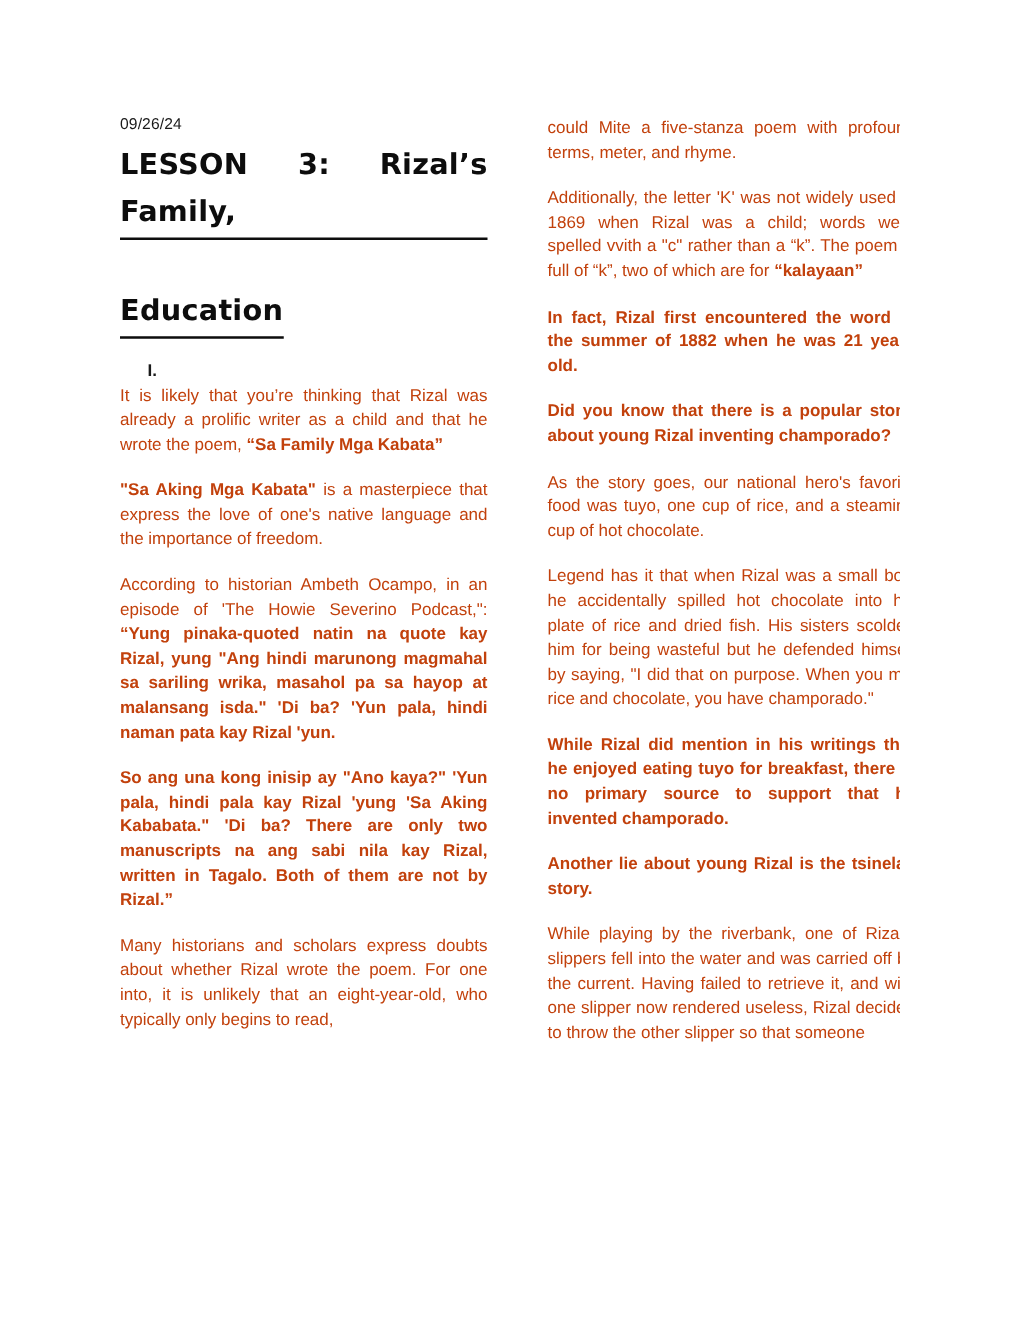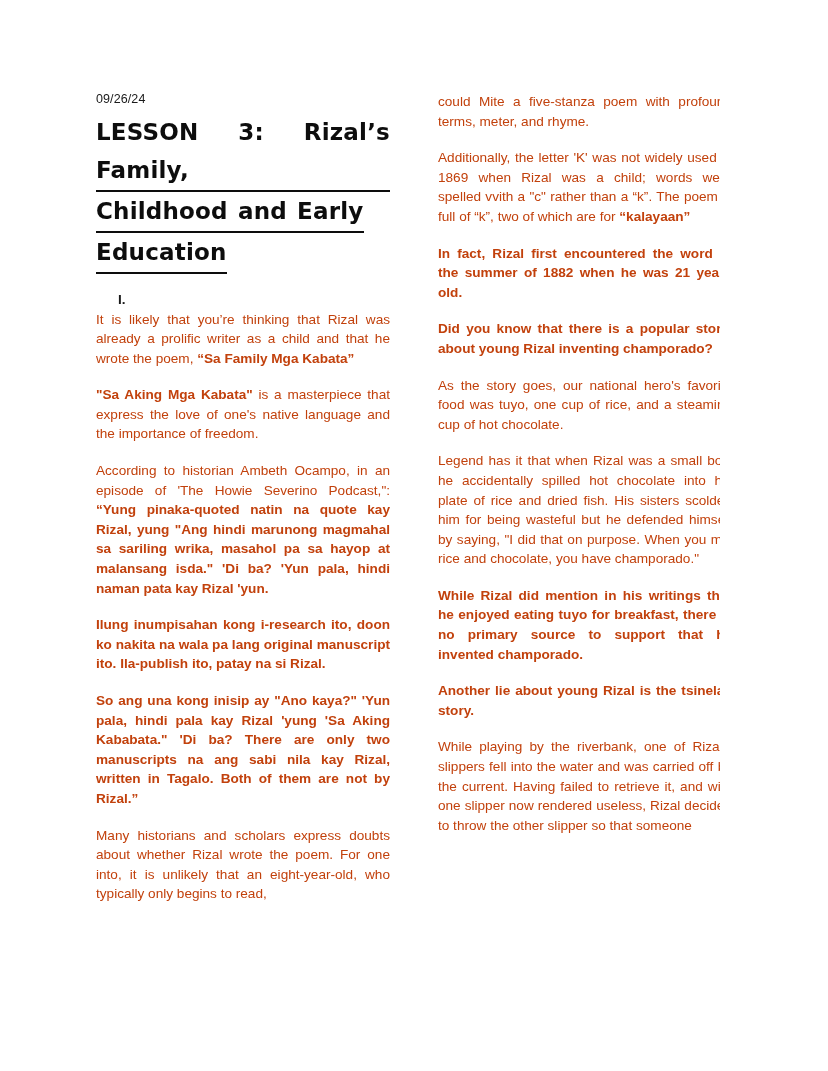--- a/index.html
+++ b/index.html
@@ -90,31 +90,30 @@
 <body>
 
 <div class="page">
   <div class="columns">
 
     <div class="col">
       <div class="date-line">09/26/24</div>
 
       <h1 class="doc-title">
         <span class="tl">LESSON  3:  Rizal’s  Family,</span><br>
-        <span class="tl">Childhood      and      Early</span><br>
+        <br>
         <span class="tl">Education</span>
       </h1>
 
       <div class="section-marker">I.</div>
 
       <div>
           <p class="body"><span>It is likely that you’re thinking that Rizal was already a prolific writer as a child and that he wrote the poem, </span><b>“Sa Family Mga Kabata”</b></p>
           <p class="body"><b>"Sa Aking Mga Kabata"</b><span> is a masterpiece that express the love of one's native language and the importance of freedom.</span></p>
           <p class="body"><span>According to historian Ambeth Ocampo, in an episode of 'The Howie Severino Podcast,": </span><b>“Yung pinaka-quoted natin na quote kay Rizal, yung "Ang hindi marunong magmahal sa sariling wrika, masahol pa sa hayop at malansang isda." 'Di ba? 'Yun pala, hindi naman pata kay Rizal 'yun.</b></p>
-          <p class="body allbold"><span>Ilung inumpisahan kong i-research ito, doon ko nakita na wala pa lang original manuscript ito. Ila-publish ito, patay na si Rizal.</span></p>
           <p class="body allbold"><span>So ang una kong inisip ay "Ano kaya?" 'Yun pala, hindi pala kay Rizal 'yung 'Sa Aking Kababata." 'Di ba? There are only two manuscripts na ang sabi nila kay Rizal, written in Tagalo. Both of them are not by Rizal.”</span></p>
           <p class="body last"><span>Many historians and scholars express doubts about whether Rizal wrote the poem. For one into, it is unlikely that an eight-year-old, who typically only begins to read,</span></p>
         </div>
     </div>
 
     <div class="col">
       <div>
           <p class="body"><span>could Mite a five-stanza poem with profound terms, meter, and rhyme.</span></p>
           <p class="body"><span>Additionally, the letter 'K' was not widely used in 1869 when Rizal was a child; words were spelled vvith a "c" rather than a “k”. The poem is full of “k”, two of which are for </span><b>“kalayaan”</b></p>
           <p class="body allbold"><span>In fact, Rizal first encountered the word in the summer of 1882 when he was 21 years old.</span></p>

